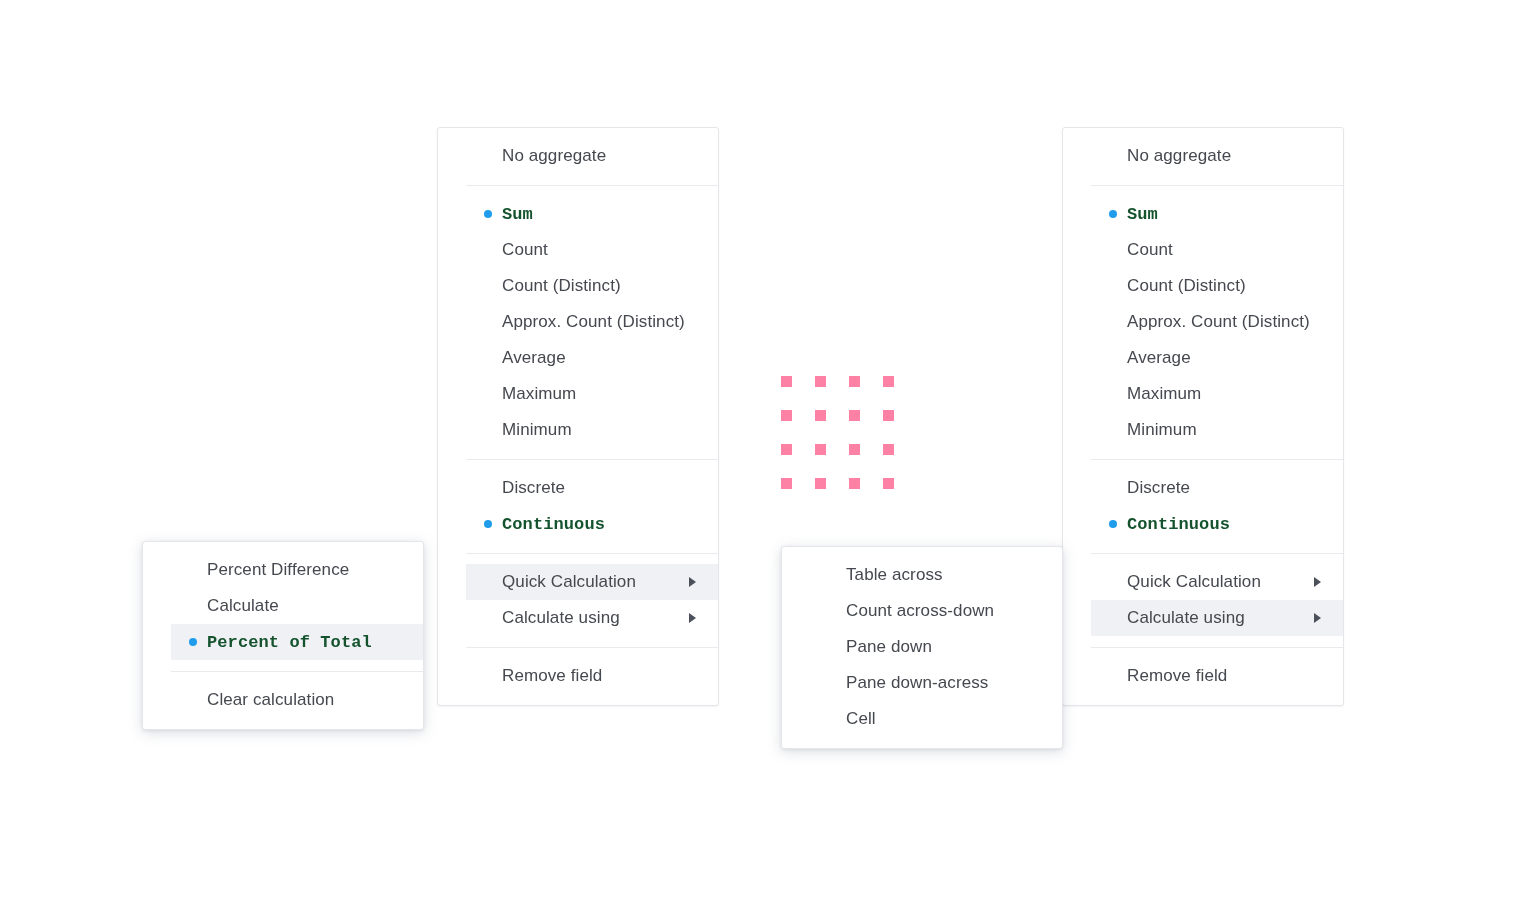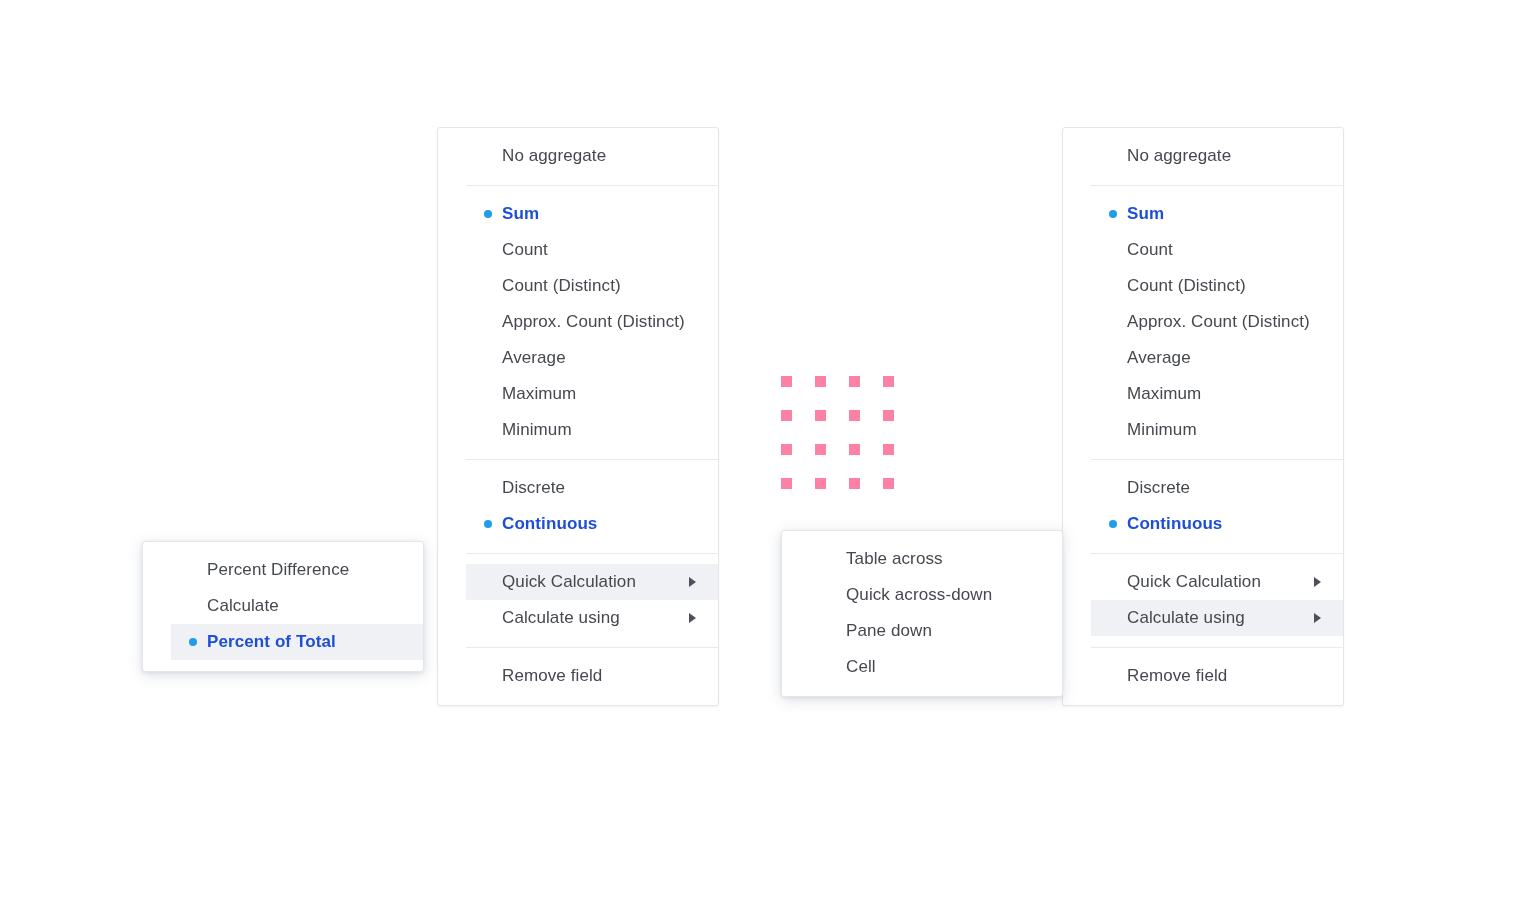--- a/index.html
+++ b/index.html
@@ -48,21 +48,22 @@
     font-size: 17px;
     color: #45484f;
     letter-spacing: 0.1px;
     white-space: nowrap;
   }
   .row.highlight {
     background: #eff1f4;
   }
   .row.selected .label {
     font-weight: bold;
-    color: #1d4ed8;
+    color: #14532d;
+    font-family: Liberation Mono, monospace;
   }
   .row .label {
     flex: 0 0 auto;
   }
 
   .bullet {
     position: absolute;
     left: 18px;
     top: 50%;
     margin-top: -4px;
@@ -81,21 +82,21 @@
     height: 0;
     border-top: 5px solid transparent;
     border-bottom: 5px solid transparent;
     border-left: 7px solid #4c505a;
   }
 
   
   #menu-aggregate-left  { left: 437px;  top: 127px; width: 282px; }
   #menu-aggregate-right { left: 1062px; top: 127px; width: 282px; }
   #menu-quick-calc      { left: 142px;  top: 541px; width: 282px; z-index: 5; }
-  #menu-calc-using      { left: 781px;  top: 530px; width: 282px; z-index: 5; }
+  #menu-calc-using      { left: 781px;  top: 546px; width: 282px; z-index: 5; }
 
   
   #dot-grid {
     position: absolute;
     left: 781px;
     top: 376px;
     width: 112px;
     height: 112px;
     display: grid;
     grid-template-columns: repeat(4, 11px);
@@ -231,34 +232,42 @@
         <span class="label">Percent Difference</span>
       </div>
       <div class="row">
         <span class="label">Calculate</span>
       </div>
       <div class="row highlight selected">
         <span class="bullet"></span>
         <span class="label">Percent of Total</span>
       </div>
     </div>
+    <div class="section">
+      <div class="row">
+        <span class="label">Clear calculation</span>
+      </div>
+    </div>
   </div>
 
 <div class="menu shadowed" id="menu-calc-using">
     <div class="section">
       <div class="row">
         <span class="label">Table across</span>
       </div>
       <div class="row">
-        <span class="label">Quick across-down</span>
+        <span class="label">Count across-down</span>
       </div>
       <div class="row">
         <span class="label">Pane down</span>
       </div>
       <div class="row">
+        <span class="label">Pane down-acress</span>
+      </div>
+      <div class="row">
         <span class="label">Cell</span>
       </div>
     </div>
   </div>
 
 <div id="dot-grid">
     <span style="background: rgb(253, 129, 164);"></span>
     <span style="background: rgb(253, 129, 164);"></span>
     <span style="background: rgb(253, 129, 164);"></span>
     <span style="background: rgb(253, 129, 164);"></span>

